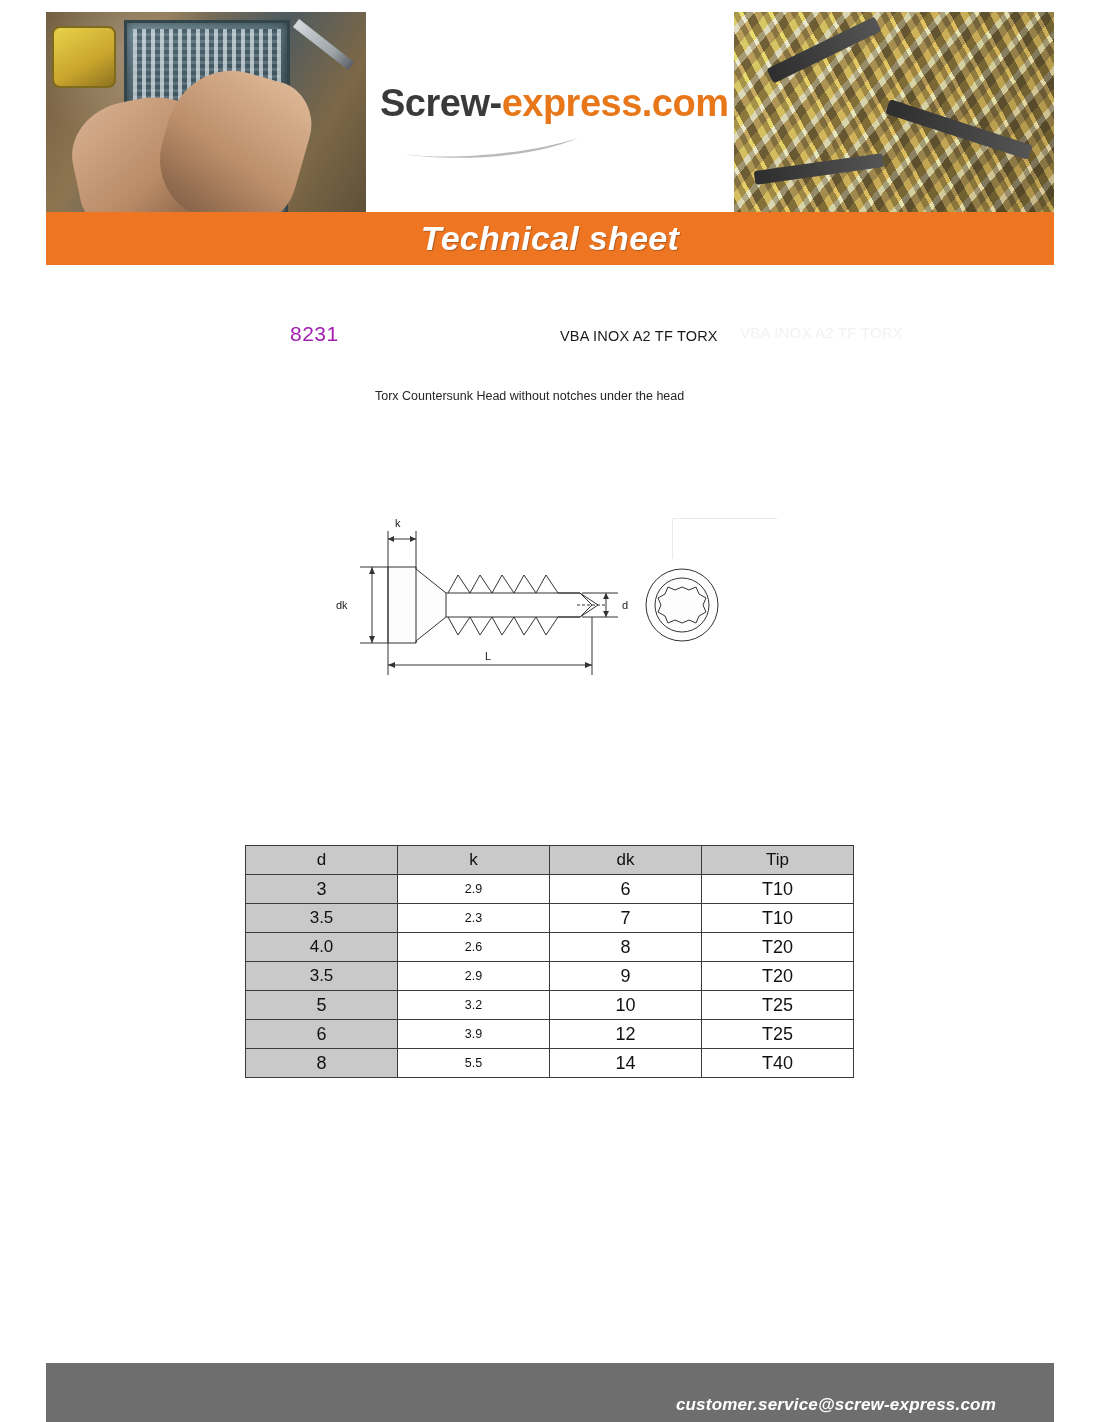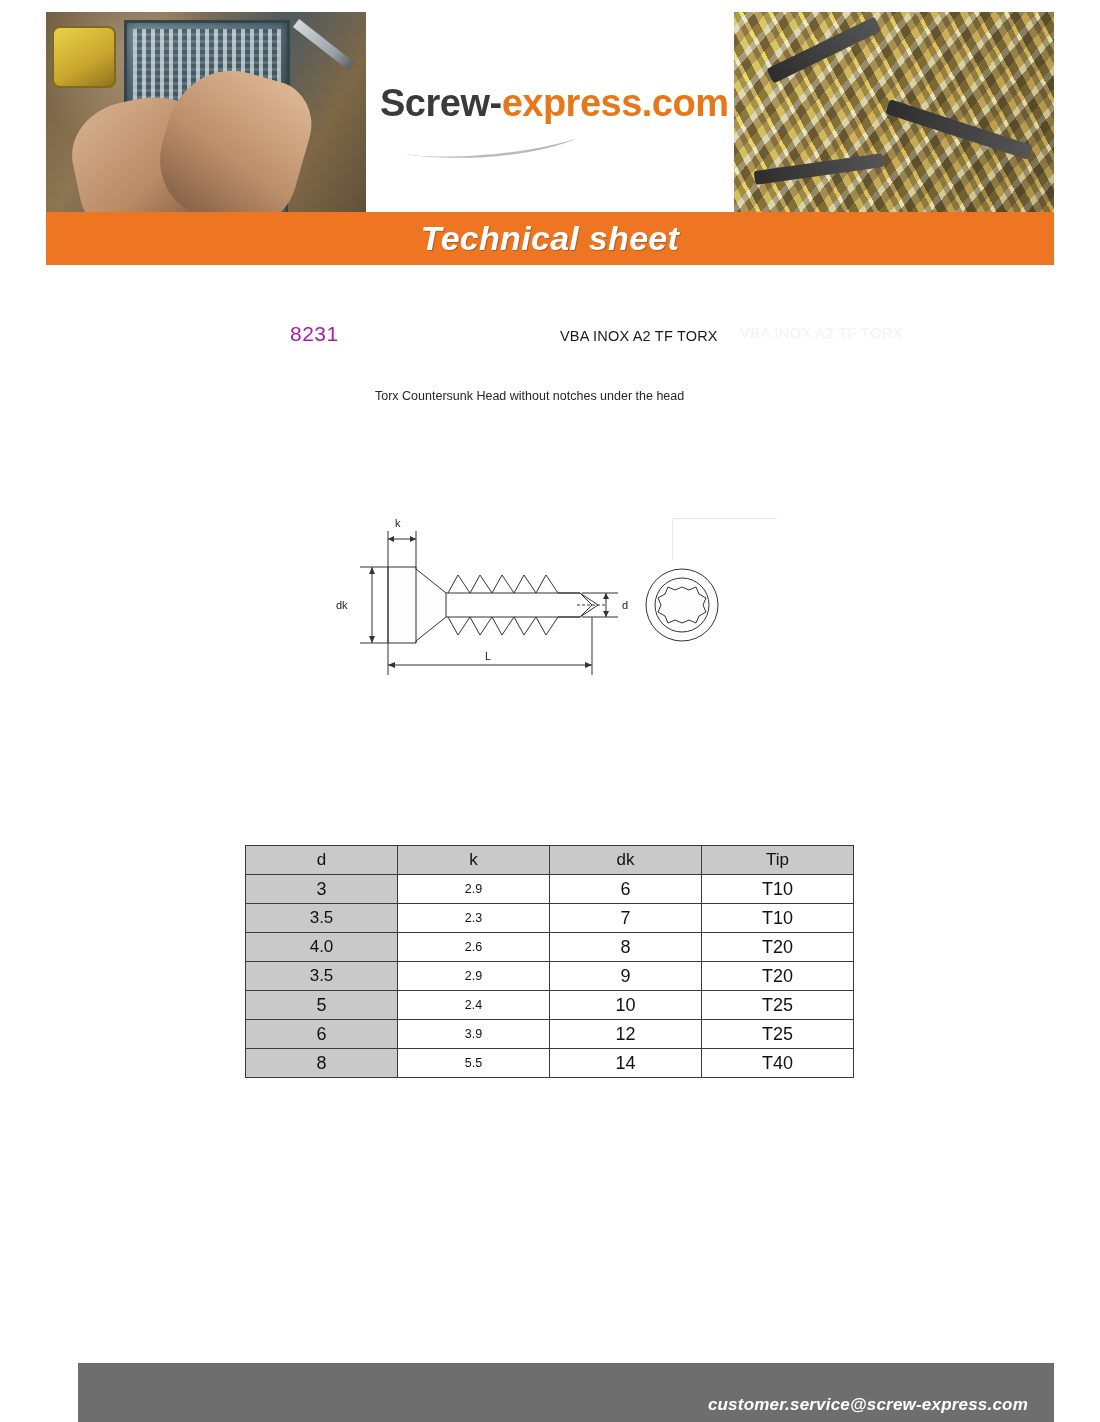--- a/index.html
+++ b/index.html
@@ -276,21 +276,20 @@
   .spec-table td.v-mid { font-size: 17px; }
 
   
   .footer {
     position: absolute;
     left: 46px;
     top: 1363px;
     width: 1008px;
     height: 59px;
     background: #6E6E6E;
-    margin-left: 32px;
   }
   .footer-email {
     position: absolute;
     right: 58px;
     top: 32px;
     font-size: 17px;
     font-weight: bold;
     font-style: italic;
     color: #ffffff;
     letter-spacing: 0.2px;
@@ -449,21 +448,21 @@
         <td class="v-big">T20</td>
       </tr>
       <tr>
         <td class="cell-d v-mid">3.5</td>
         <td class="v-small">2.9</td>
         <td class="v-big">9</td>
         <td class="v-big">T20</td>
       </tr>
       <tr>
         <td class="cell-d v-big">5</td>
-        <td class="v-small">2.4</td>
+        <td class="v-small">3.2</td>
         <td class="v-big">10</td>
         <td class="v-big">T25</td>
       </tr>
       <tr>
         <td class="cell-d v-big">6</td>
         <td class="v-small">3.9</td>
         <td class="v-big">12</td>
         <td class="v-big">T25</td>
       </tr>
       <tr>

